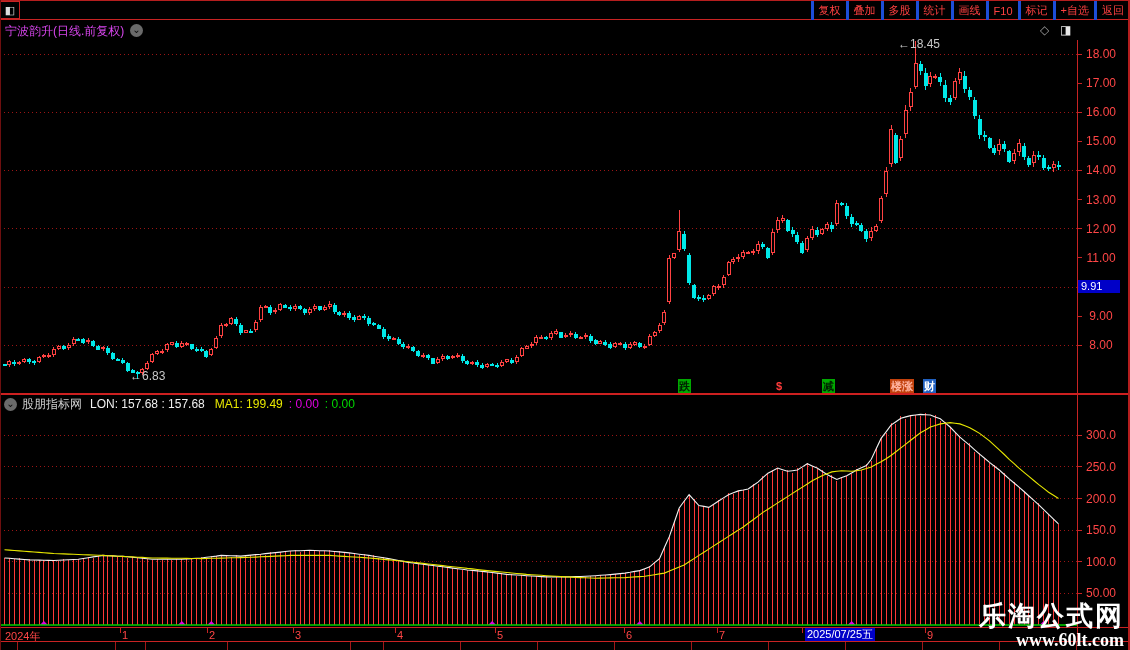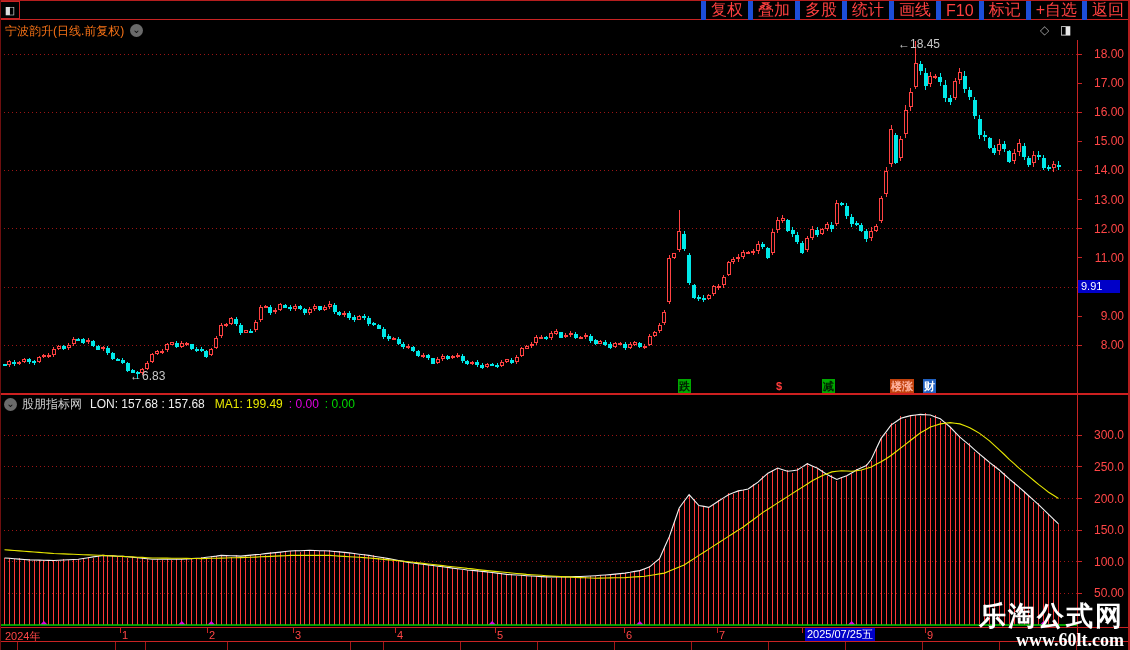--- a/index.html
+++ b/index.html
@@ -9,39 +9,39 @@
   #toolbar { position:absolute; left:0; top:0; width:1130px; height:20px;
     border-top:1px solid #b41e1e; border-bottom:1px solid #c82323; background:#000;
     display:flex; align-items:center; }
   #tb-icon { width:20px; height:18px; border:1px solid #c82323; color:#dcdcdc;
     font-size:11px; text-align:center; line-height:17px; flex:none; }
   #tb-left { display:flex; align-items:center; margin-left:8px; }
   #tb-left .mi { color:#ff4040; font-size:12px; margin-right:13px; white-space:nowrap; cursor:default; }
   #tb-left .mi.active { color:#00e8e8; }
   #tb-left .arrow { color:#ff4040; font-size:11px; }
   #tb-right { position:absolute; right:1px; top:0; height:19px; display:flex; }
-  #tb-right .cell { border-left:5px solid #1d4ed8; color:#ff4040; font-size:16px;
+  #tb-right .cell { border-left:3px solid #1d4ed8; color:#ff4040; font-size:11px;
     padding:0 5px; display:flex; align-items:center; white-space:nowrap; }
   
   #titlebar { position:absolute; left:0; top:21px; width:1128px; height:18px; }
-  #title-text { position:absolute; left:5px; top:2px; color:#f97316; font-size:12px; }
+  #title-text { position:absolute; left:5px; top:2px; color:#d946ef; font-size:12px; }
   .circ-icon { display:inline-block; width:13px; height:13px; border-radius:50%;
     background:#6a6a6a; color:#0a0a0a; font-size:10px; line-height:11px; text-align:center;
     vertical-align:middle; }
   #title-chev { position:absolute; left:130px; top:3px; }
   #tb2-diamond { position:absolute; left:1040px; top:2px; color:#9a9a9a; font-size:12px; }
   #tb2-panel  { position:absolute; left:1060px; top:2px; color:#e8e8e8; font-size:12px; }
   
   #main-svg  { position:absolute; left:0; top:40px; }
   #lower-svg { position:absolute; left:0; top:395px; }
   #divider   { position:absolute; left:0; top:393px; width:1130px; height:2px; background:#cd2020; }
   .grid { stroke:#9b1515; stroke-width:1; stroke-dasharray:1,3; }
   .axisline { stroke:#c82323; stroke-width:1; }
   
-  .plabel { position:absolute; width:46px; text-align:right; color:#ff4646;
+  .plabel { position:absolute; width:46px; text-align:center; color:#ff4646;
     font-size:12px; left:1078px; }
   #price-marker { position:absolute; left:1078px; width:42px; height:13px;
     background:#0000c8; color:#fff; font-size:11px; line-height:13px; padding-left:3px; }
   
   .anno { position:absolute; color:#c8c8c8; font-size:12px; white-space:nowrap; }
   
   .badge { position:absolute; top:379px; height:14px; font-size:11px; font-weight:bold;
     line-height:14px; padding:0 1px; white-space:nowrap; }
   
   #ind-header { position:absolute; left:4px; top:397px; height:14px; display:flex;

